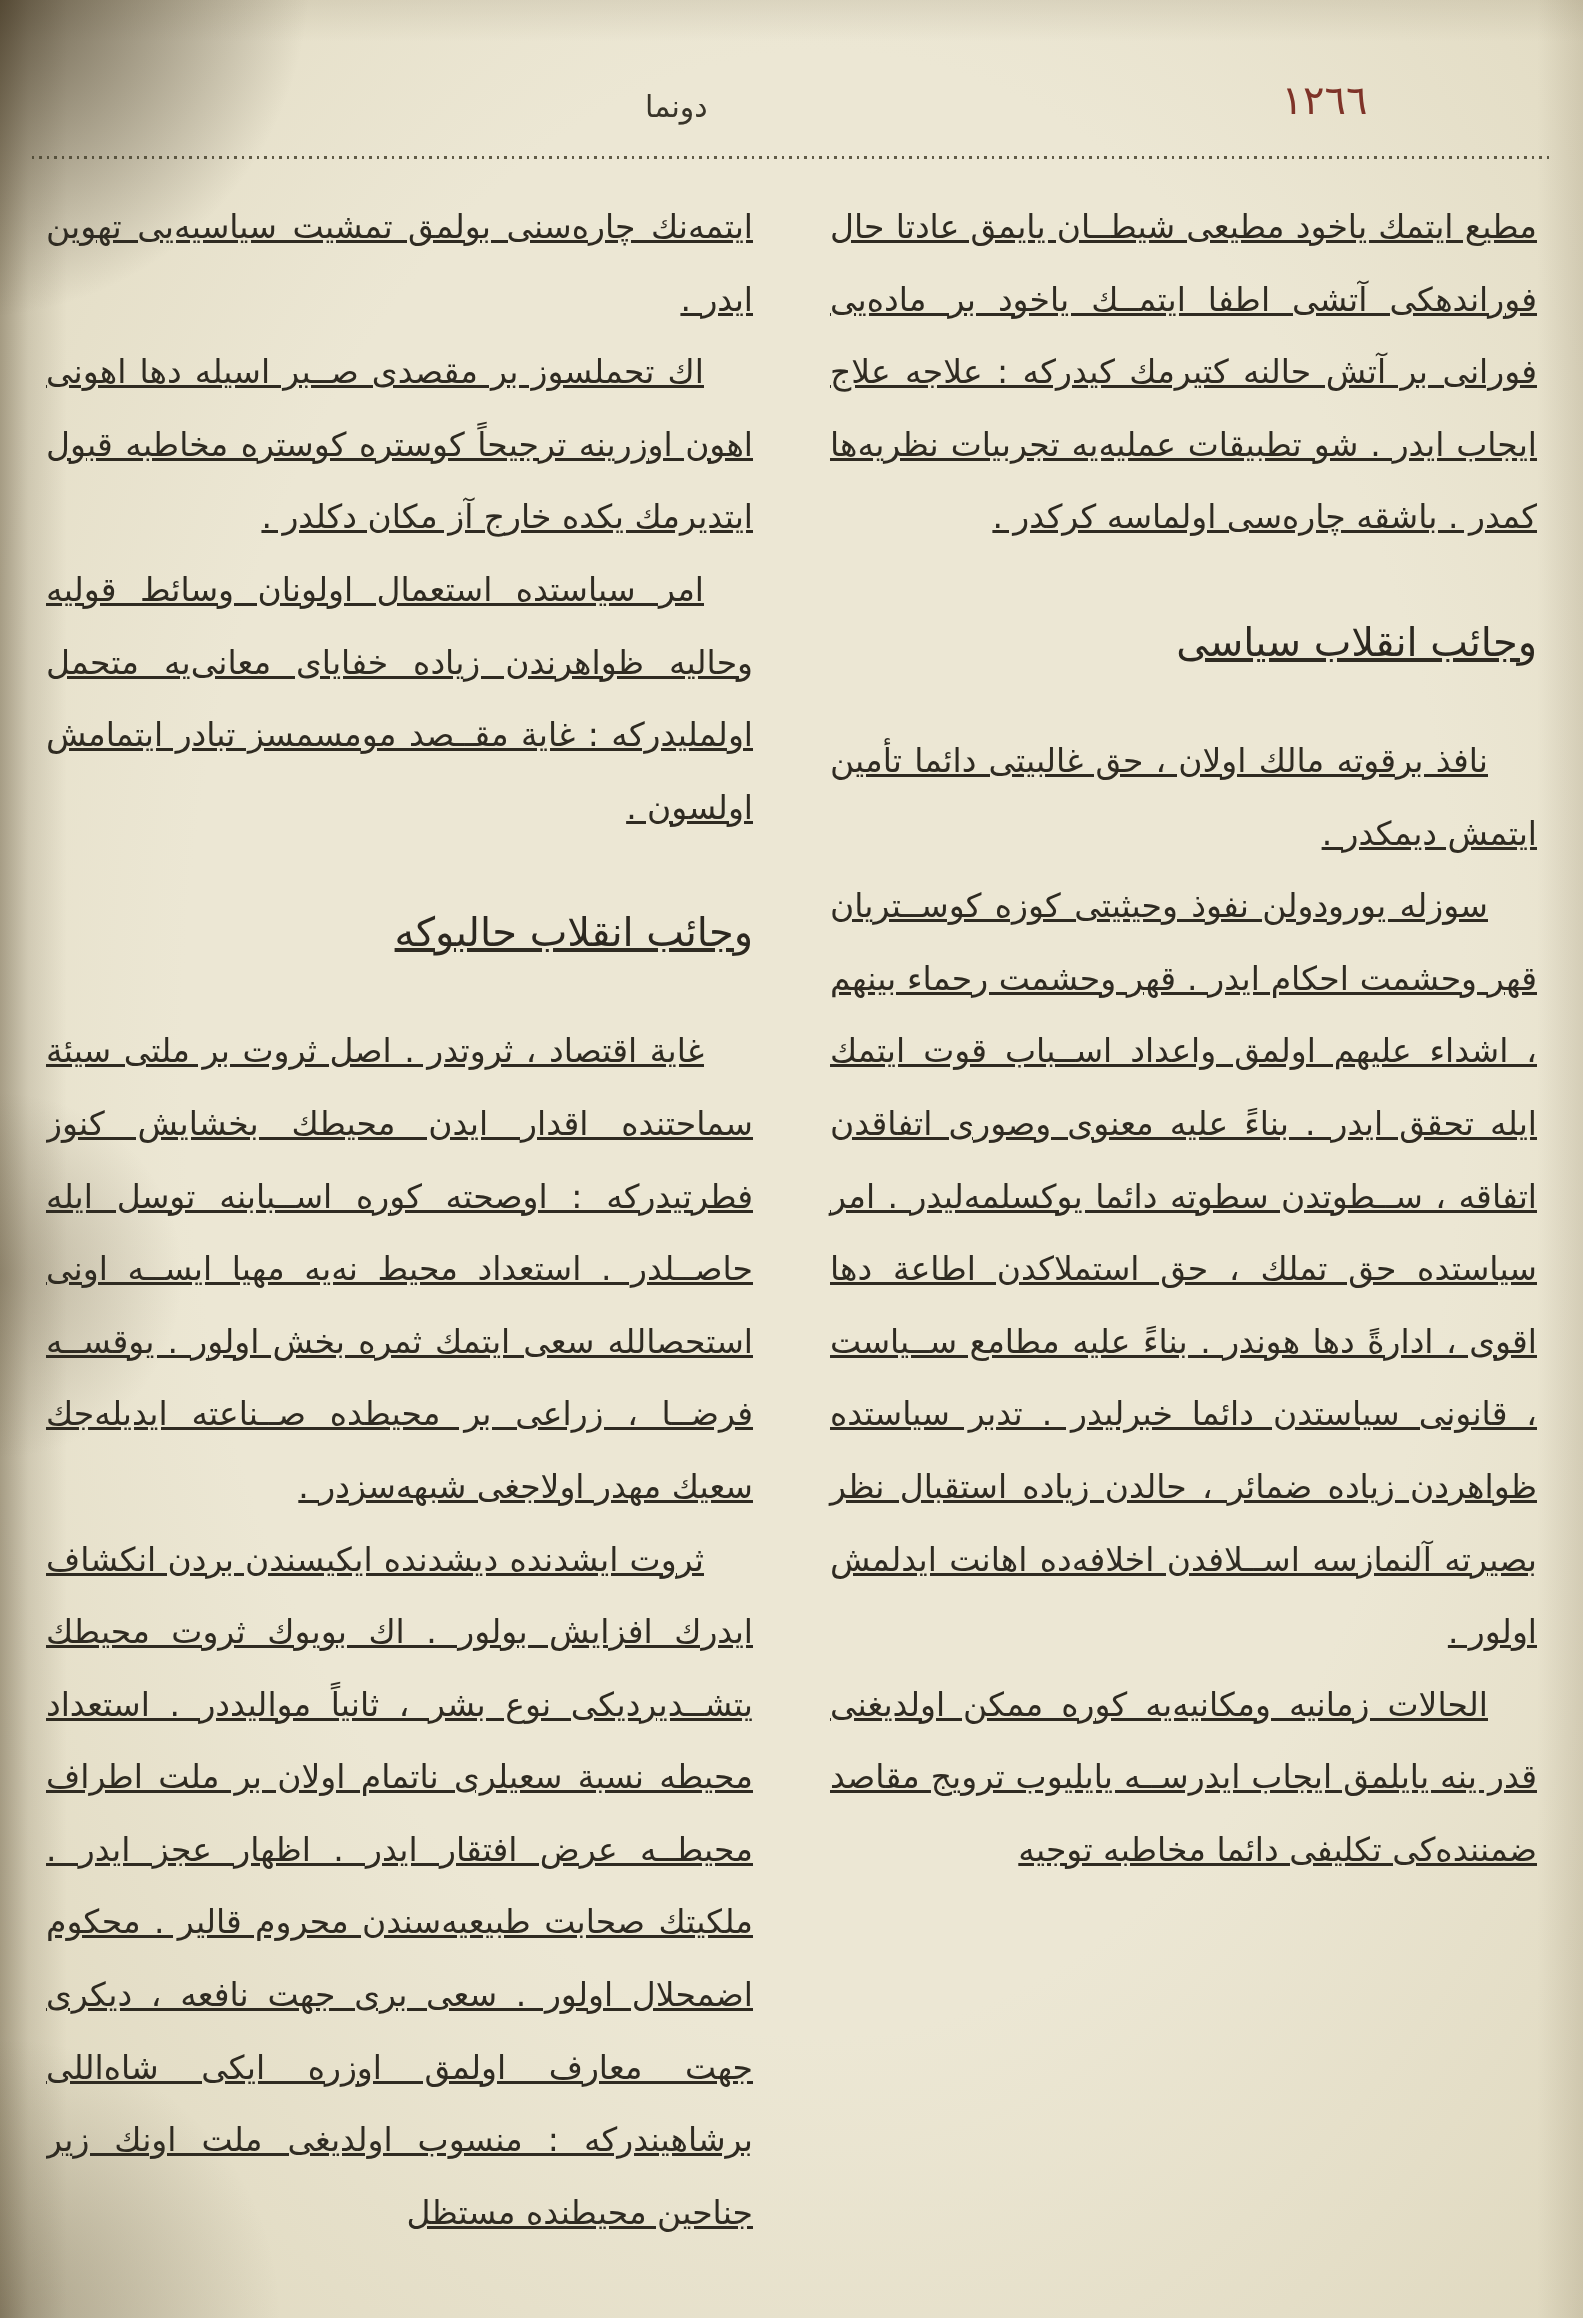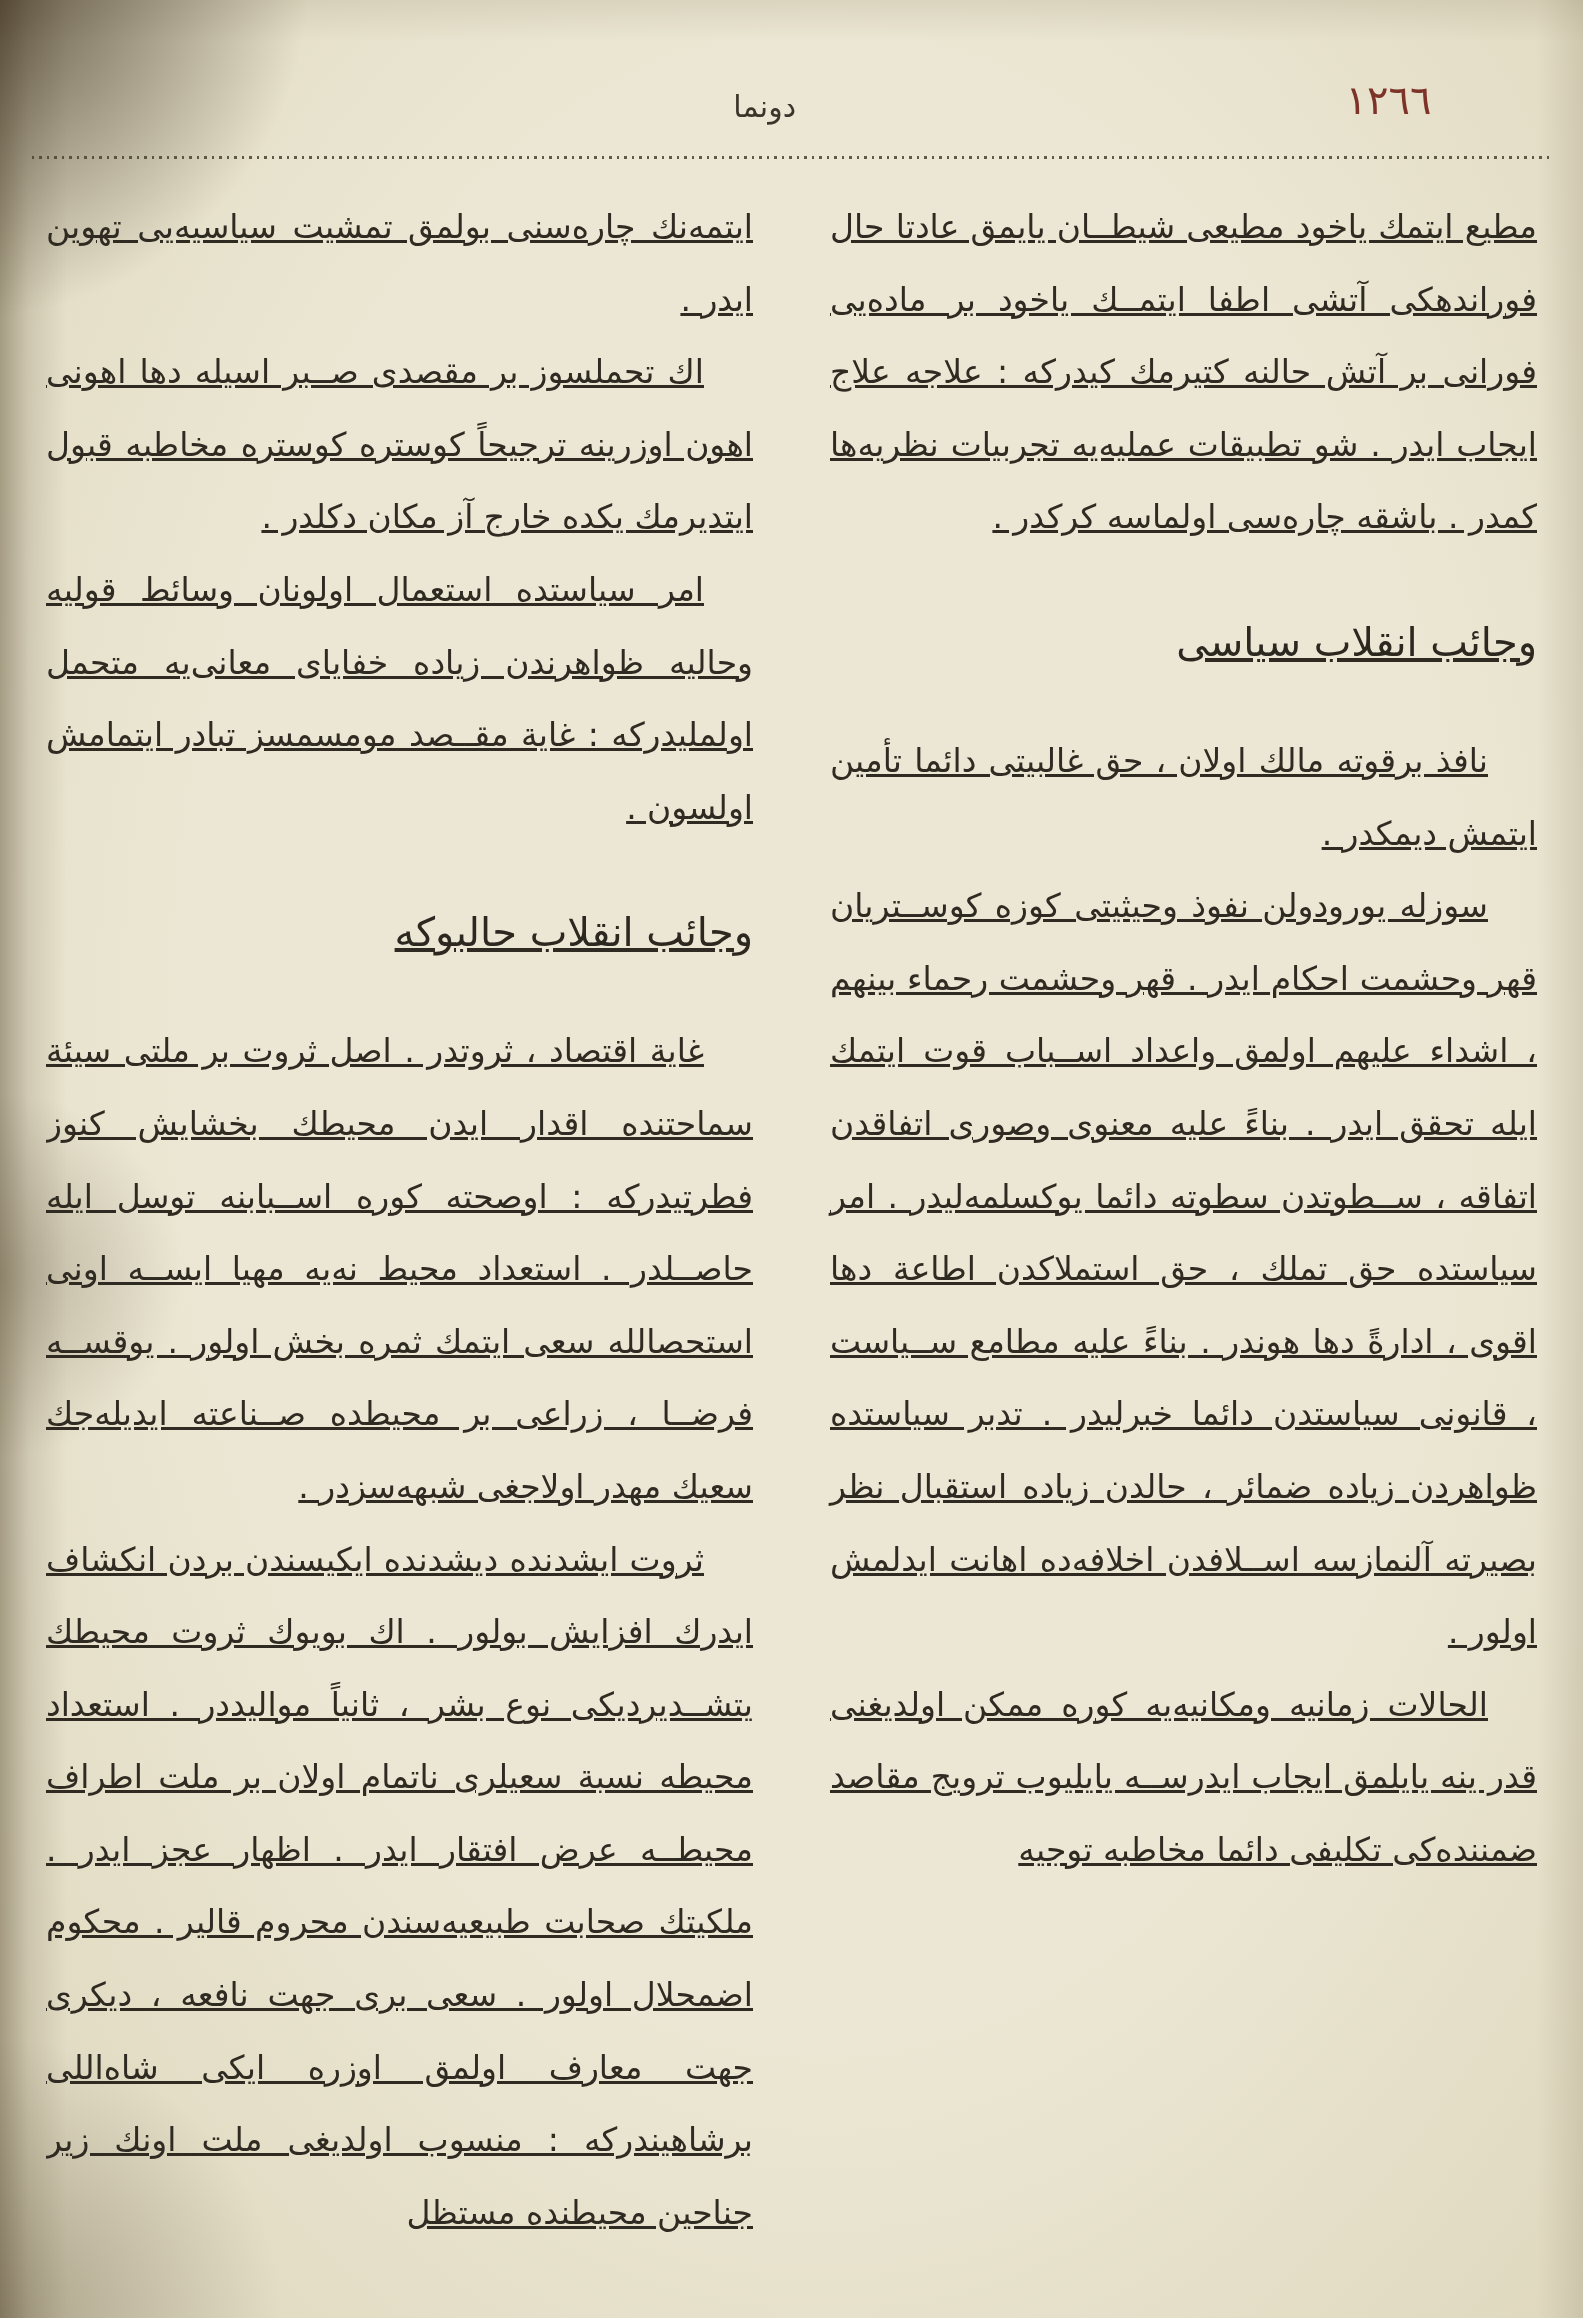--- a/index.html
+++ b/index.html
@@ -25,29 +25,29 @@
     width: 1583px;
     height: 2319px;
     direction: rtl;
     color: #2f2b22;
   }
   .running-title {
     position: absolute;
     top: 89px;
     left: 645px;
     width: 151px;
-    text-align: right;
+    text-align: left;
     font-size: 30px;
     letter-spacing: 0.8px;
     color: #39352a;
   }
   .page-number {
     position: absolute;
     top: 77px;
-    left: 1305px;
+    left: 1241px;
     width: 167px;
     text-align: center;
     font-size: 40px;
     letter-spacing: 2.5px;
     color: #7e3328;
   }
   .header-rule {
     position: absolute;
     top: 156px;
     left: 32px;

